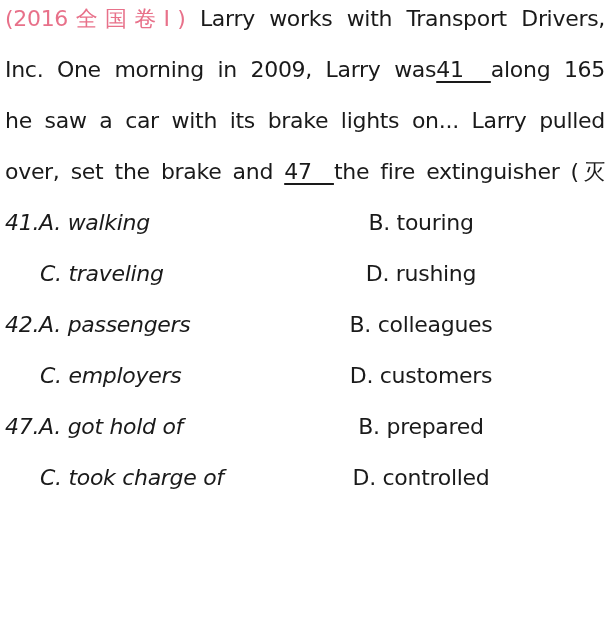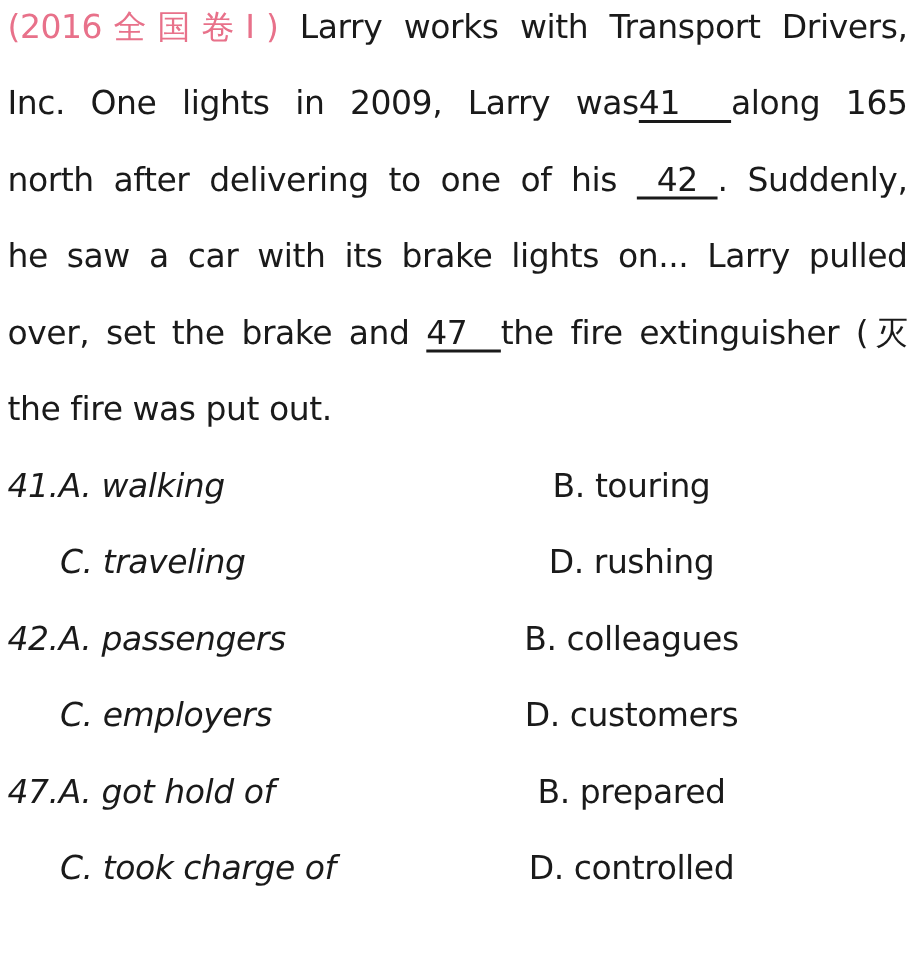--- a/index.html
+++ b/index.html
@@ -63,25 +63,23 @@
     text-align: center;
   }
 </style>
 </head>
 <body>
 
 <div class="doc">
 
   <div class="passage" id="passage">
       <div class="pline"><span class="seg-tag">(2016全国卷Ⅰ)</span><span class="seg-text"> Larry works with Transport Drivers,</span></div>
-      <div class="pline"><span class="seg-text">Inc. One lights in 2009, Larry was</span><span class="seg-blank">41&nbsp;&nbsp;</span><span class="seg-text">along 165</span></div>
-      <div class="pline"><span class="seg-text">north after delivering to one of his </span><span class="seg-blank">&nbsp;42&nbsp;</span><span class="seg-text">. Suddenly,</span></div>
+      <div class="pline"><span class="seg-text">Inc. One morning in 2009, Larry was</span><span class="seg-blank">41&nbsp;&nbsp;</span><span class="seg-text">along 165</span></div>
       <div class="pline"><span class="seg-text">he saw a car with its brake lights on... Larry pulled</span></div>
       <div class="pline"><span class="seg-text">over, set the brake and </span><span class="seg-blank">47&nbsp;&nbsp;</span><span class="seg-text">the fire extinguisher (灭</span></div>
-      <div class="pline plast"><span class="seg-text">the fire was put out.</span></div>
     </div>
 
   <div class="options">
     <div class="opt-row">
       <span class="opt-left">41.A. walking</span>
       <span class="opt-right">B. touring</span>
     </div>
     <div class="opt-row indent">
       <span class="opt-left">C. traveling</span>
       <span class="opt-right">D. rushing</span>

